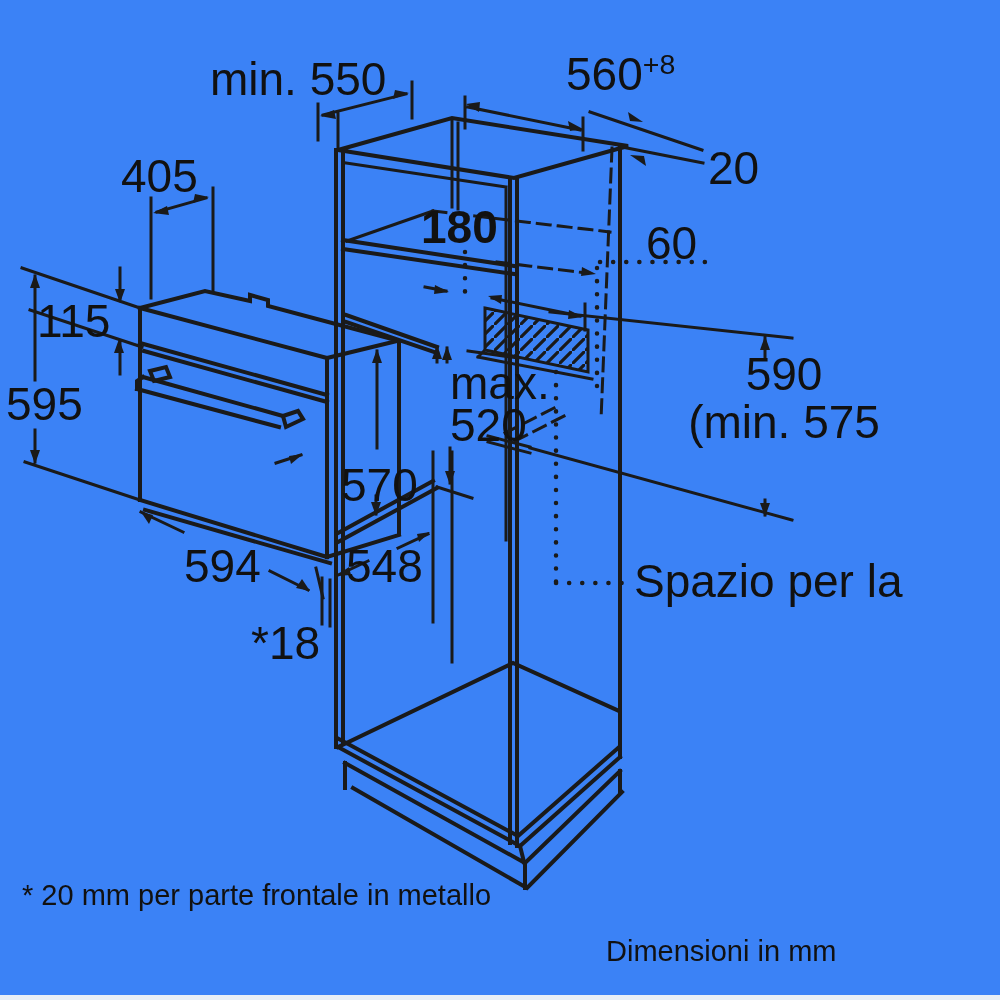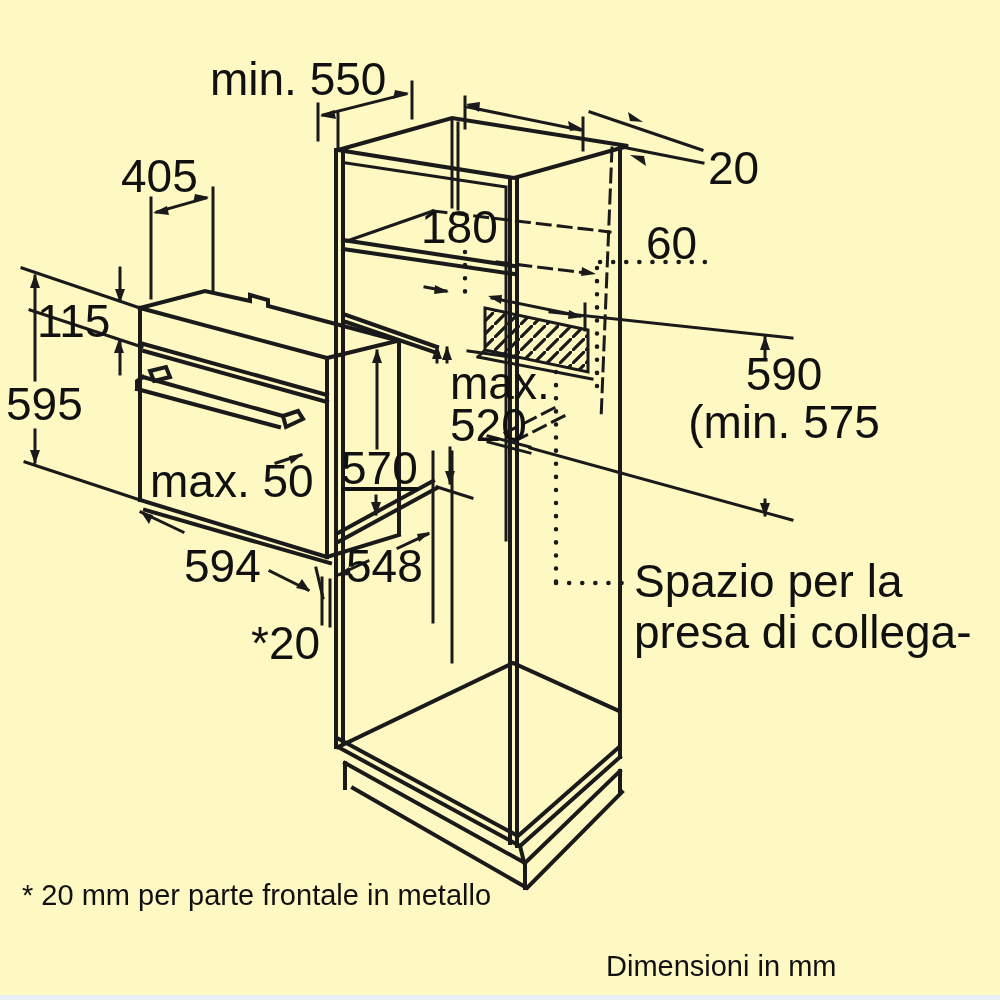--- a/index.html
+++ b/index.html
@@ -1,17 +1,17 @@
 <!DOCTYPE html>
 <html><head>
 <meta charset="utf-8">
 <style>
   html,body{margin:0;padding:0;background:#fff;}
   #stage{
-    position:relative;width:1000px;height:1000px;background:#fef9c3;overflow:hidden;
+    position:relative;width:1000px;height:1000px;background:#3b82f6;overflow:hidden;
     font-family:"Liberation Sans","DejaVu Sans",sans-serif;color:#111;
   }
   #lineart{position:absolute;left:0;top:0;}
   .lbl{position:absolute;font-size:46px;line-height:1.04;white-space:pre;color:#111;}
   .lbl sup{font-size:0.62em;vertical-align:super;}
   .two-line{line-height:42px;margin-left:44px;}
   .block590{width:236px;text-align:center;line-height:48px;}
   .spazio{line-height:51px;}
   .small-note{font-size:29px;}
   #bottom-strip{position:absolute;left:0;bottom:0;width:1000px;height:5px;background:#e9eff6;}
@@ -152,38 +152,38 @@
       <polygon points="310,591 296,588 302,579"></polygon>
       <polygon points="336,576 349,567 351,575"></polygon>
       <polygon points="430,532 417,534 419,542"></polygon>
       <polygon points="488,296 502,295 501,304"></polygon>
       <polygon points="583,317 569,310 568,319"></polygon>
     </g>
   </svg>
 
   <div class="lbl" style="left:210px;top:56px;">min. 550</div>
 
+  <div class="lbl" style="left:566px;top:50px;"><span>560</span><sup>+8</sup></div>
 
   <div class="lbl" style="left:708px;top:145px;">20</div>
   <div class="lbl" style="left:121px;top:153px;">405</div>
-  <div class="lbl" style="left:421px;top:204px;">180</div>
+  <div class="lbl" style="left:421px;top:204px;font-weight:bold;">180</div>
   <div class="lbl" style="left:646px;top:220px;">60</div>
   <div class="lbl" style="left:37px;top:298px;">115</div>
   <div class="lbl" style="left:6px;top:381px;">595</div>
 
   <div class="lbl two-line" style="left:406px;top:362px;"><span>max.</span><br><span>520</span></div>
 
-  <div class="lbl" style="left:341px;top:445px;text-decoration:underline;">570</div>
-  <div class="lbl" style="left:150px;top:458px;">max. 50</div>
+  <div class="lbl" style="left:341px;top:462px;">570</div>
 
   <div class="lbl block590" style="left:666px;top:350px;"><span>590</span><br><span>(min. 575</span><br></div>
 
   <div class="lbl" style="left:184px;top:543px;">594</div>
   <div class="lbl" style="left:346px;top:543px;">548</div>
-  <div class="lbl" style="left:251px;top:620px;">*20</div>
+  <div class="lbl" style="left:251px;top:620px;">*18</div>
 
-  <div class="lbl spazio" style="left:634px;top:556px;"><span>Spazio per la</span><br><span>presa di collega-</span><br><br></div>
+  <div class="lbl spazio" style="left:634px;top:556px;"><span>Spazio per la</span><br><br><br></div>
 
   <div class="lbl small-note" style="left:22px;top:880px;">* 20 mm per parte frontale in metallo</div>
-  <div class="lbl small-note" style="left:606px;top:936px;margin-top:15px;">Dimensioni in mm</div>
+  <div class="lbl small-note" style="left:606px;top:936px;">Dimensioni in mm</div>
 
   <div id="bottom-strip"></div>
 </div>
 
 </body></html>

